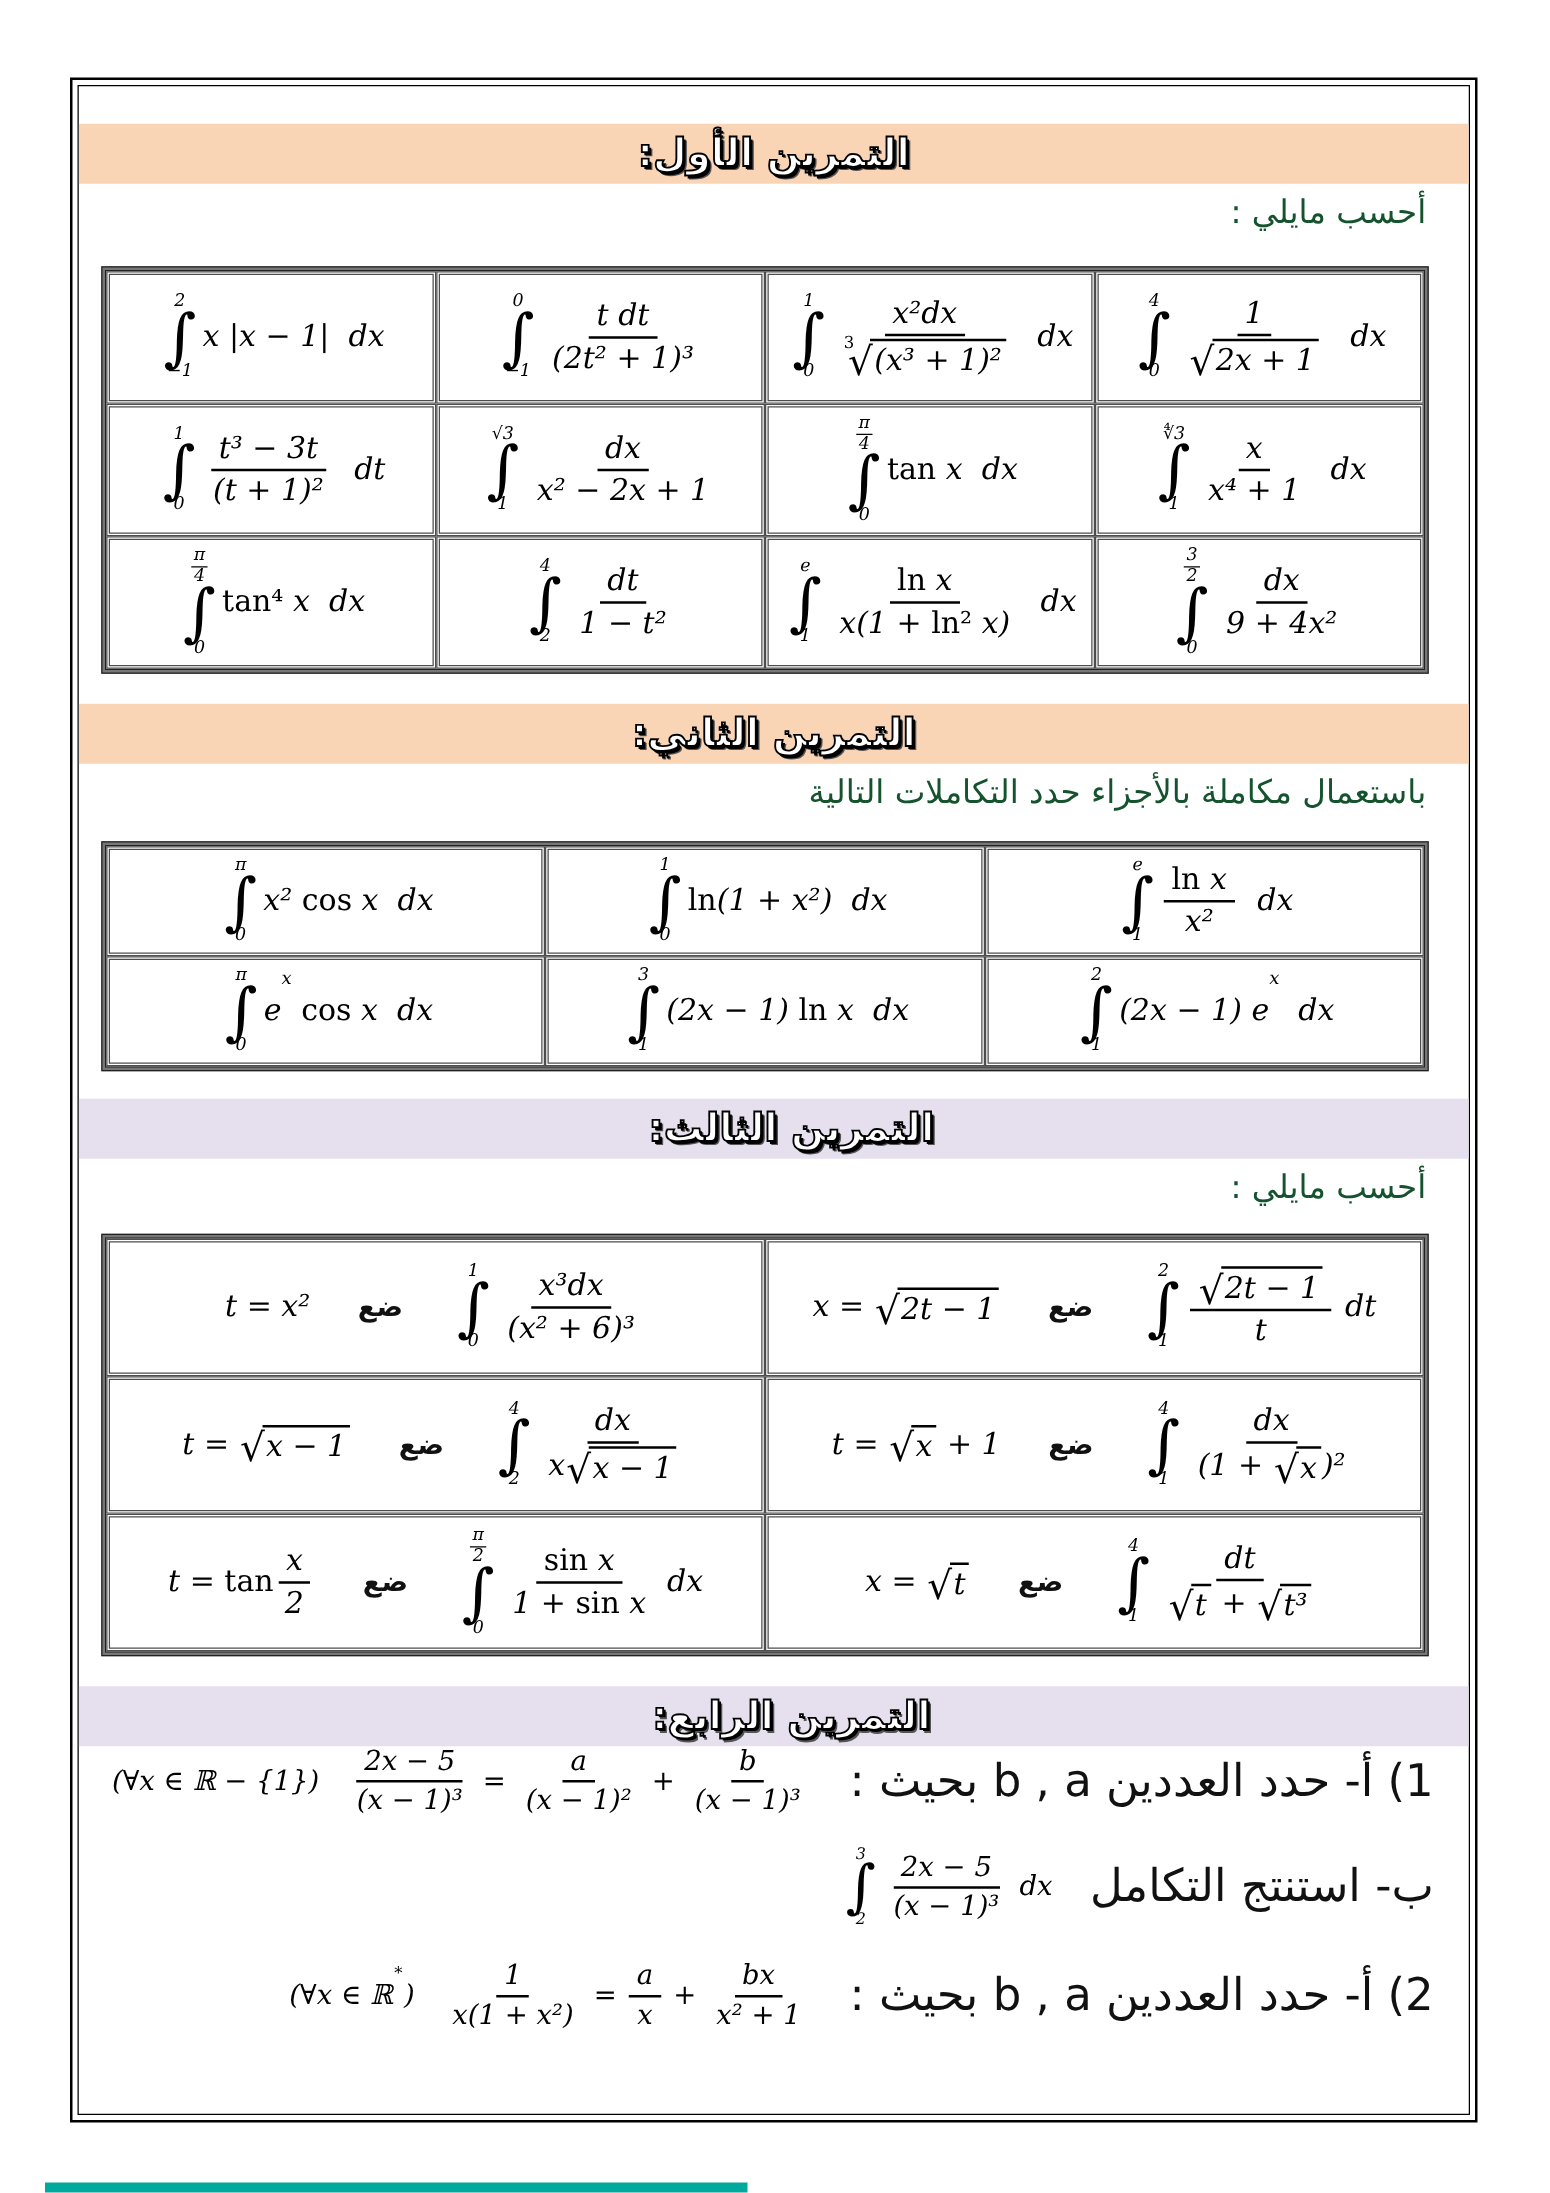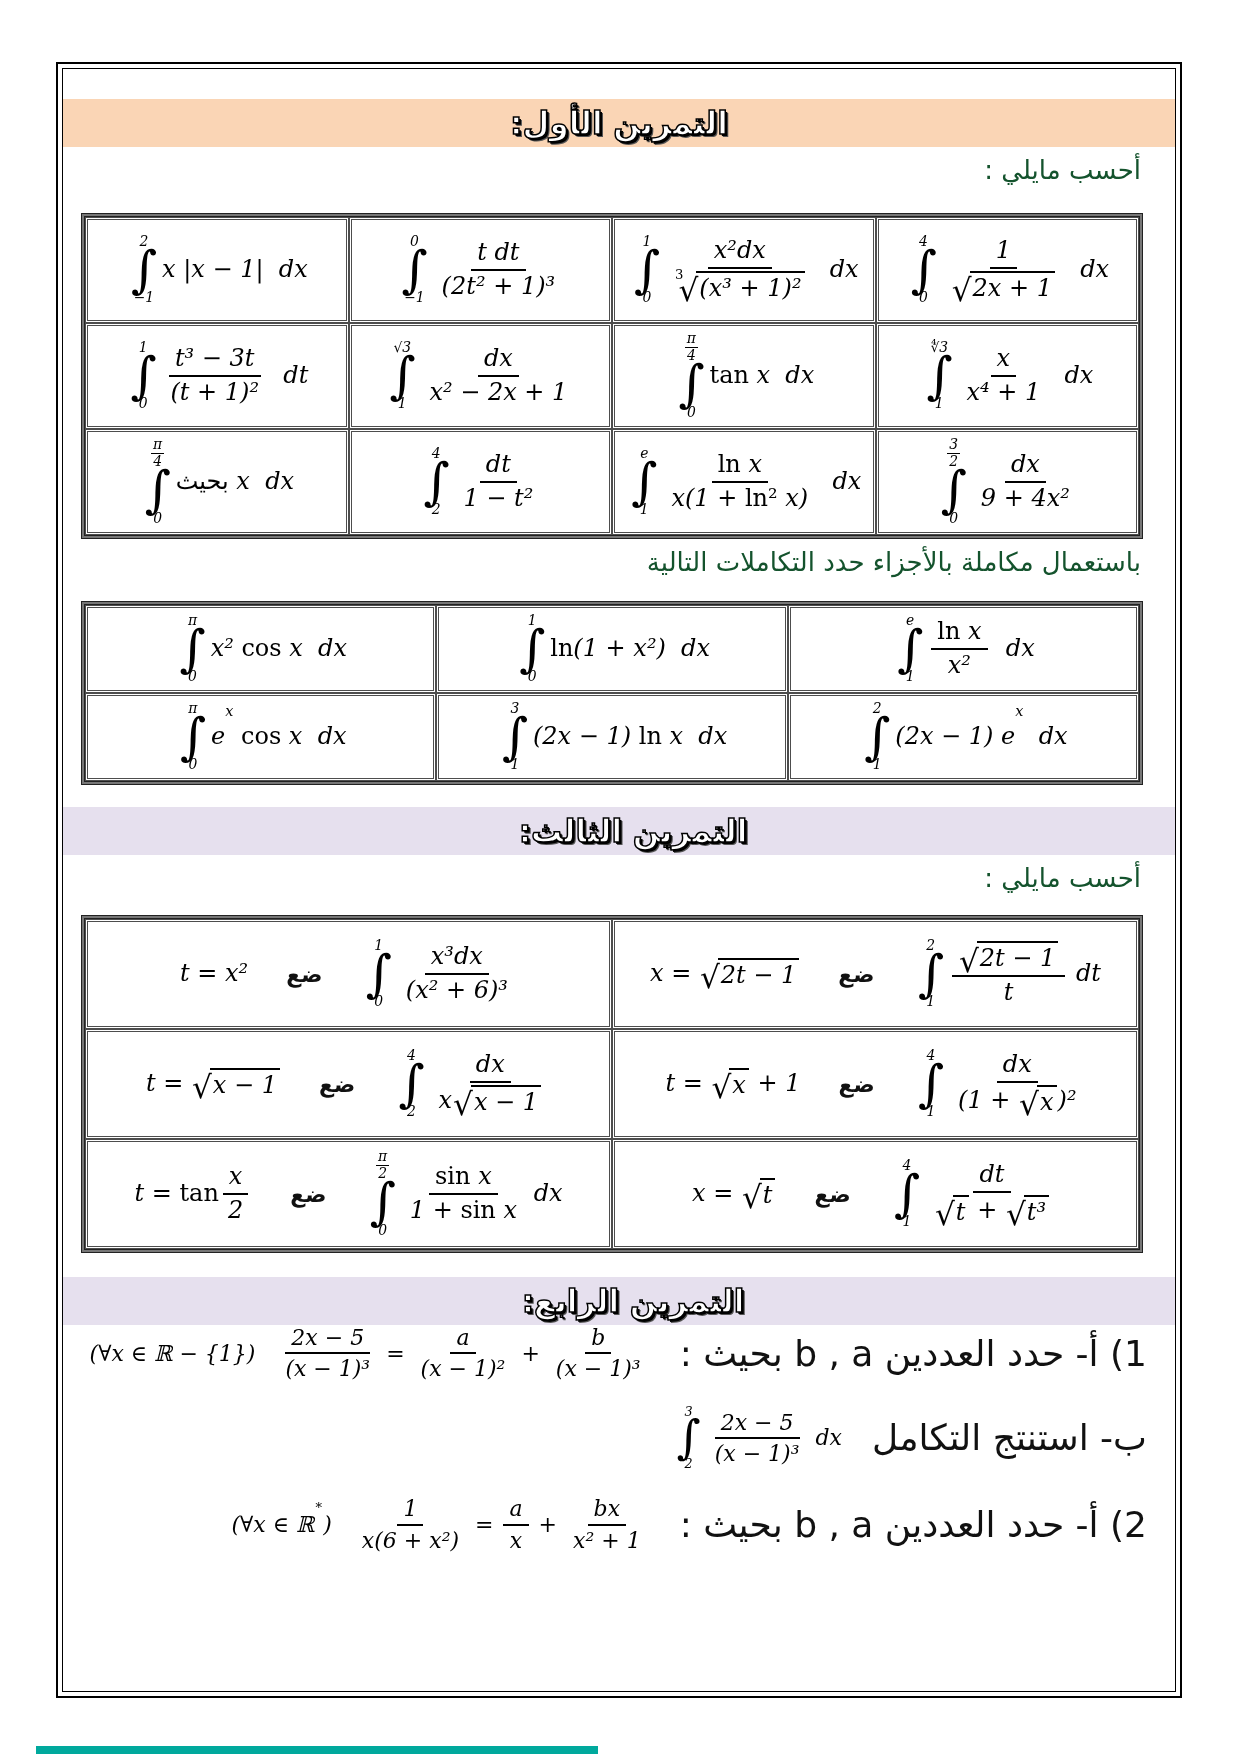--- a/index.html
+++ b/index.html
@@ -286,21 +286,21 @@
                   <span class="den">
                     <span class="mv">4</span>
                   </span>
                 </span>
               </span>
               <span class="isym">∫</span>
               <span class="ibnd lo">
                 <span class="mv">0</span>
               </span>
             </span>
-            <span class="mt">بحيث </span>
+            <span class="mt">tan⁴ </span>
             <span class="mv">x  dx</span>
           </span>
         </div>
       <div class="cell">
           <span class="math">
             <span class="mint">
               <span class="ibnd hi">
                 <span class="mv">4</span>
               </span>
               <span class="isym">∫</span>
@@ -366,20 +366,23 @@
                 <span class="mv">dx</span>
               </span>
               <span class="den">
                 <span class="mv">9 + 4x²</span>
               </span>
             </span>
           </span>
         </div>
     </div>
 
+    <div class="banner peach" style="margin-top:24px;">
+      <span class="banner-title">التمرين الثاني:</span>
+    </div>
     <div class="subtitle">باستعمال مكاملة بالأجزاء حدد التكاملات التالية</div>
 
     <div class="tbl tbl3c tbl2" style="margin-top:22px;">
       <div class="cell">
           <span class="math">
             <span class="mint">
               <span class="ibnd hi">
                 <span class="mv">π</span>
               </span>
               <span class="isym">∫</span>
@@ -780,21 +783,21 @@
     <div class="qrow" style="margin-top:26px;">
       <span class="math math-sm">
           <span class="mv">(∀x ∈ ℝ</span>
           <span class="msup">∗</span>
           <span class="mv">)   </span>
           <span class="mfrac">
             <span class="num">
               <span class="mv">1</span>
             </span>
             <span class="den">
-              <span class="mv">x(6 + x²)</span>
+              <span class="mv">x(1 + x²)</span>
             </span>
           </span>
           <span class="mv"> = </span>
           <span class="mfrac">
             <span class="num">
               <span class="mv">a</span>
             </span>
             <span class="den">
               <span class="mv">x</span>
             </span>

